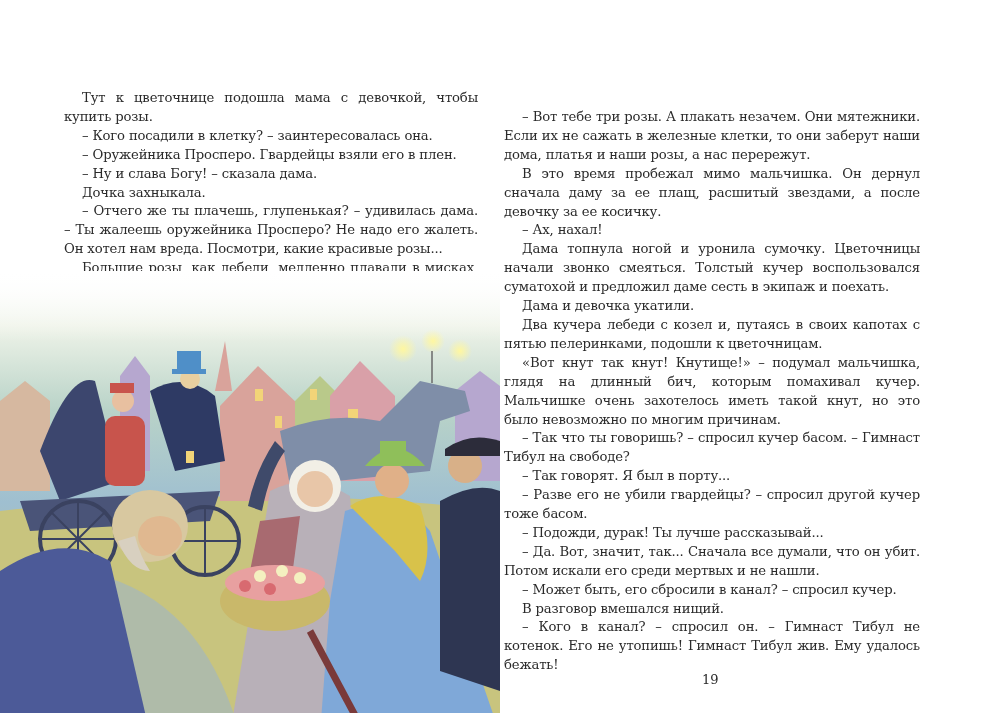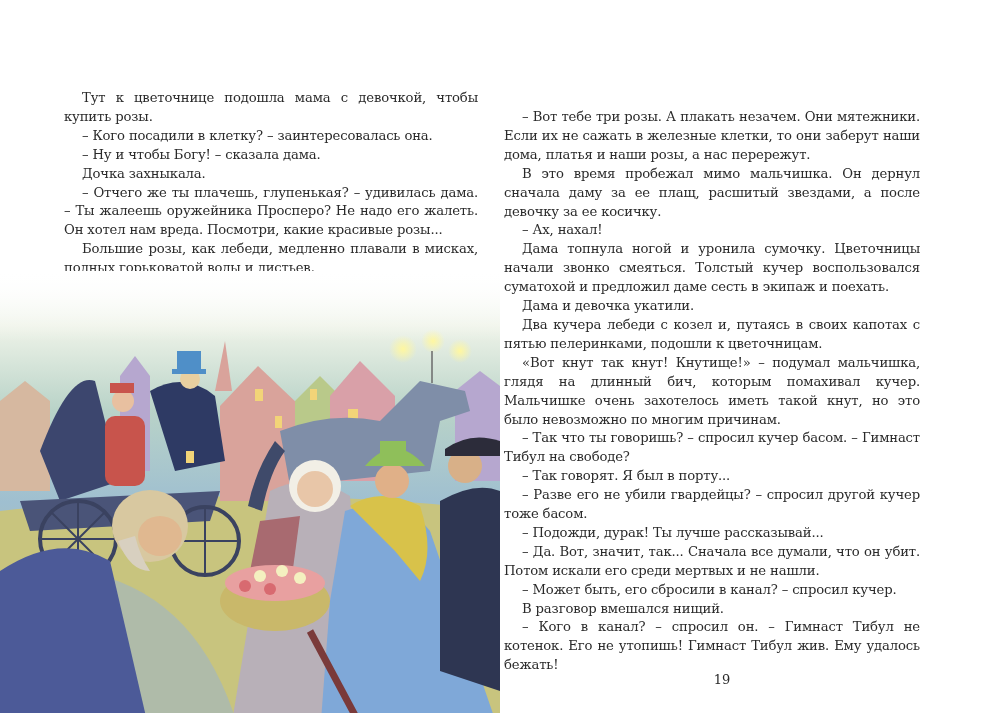--- a/index.html
+++ b/index.html
@@ -19,37 +19,38 @@
       letter-spacing: -0.15px;
     }
     .left-text { left: 64px; top: 68px; width: 414px; }
     .right-text { left: 31px; top: 68px; width: 416px; }
     .text-block p {
       margin: 0; text-indent: 18px; text-align: justify;
       text-align-last: left;
     }
     .page-number {
       position: absolute; left: 229px; top: 632px; width: 40px;
-      text-align: center; font-size: 13px;
+      font-size: 13px;
     }
     
     .illustration {
       position: absolute; left: 0; top: 250px; width: 500px; height: 463px;
       overflow: hidden;
     }
     .illustration svg { display: block; }
   </style>
 </head>
 <body>
 
 <div class="page page-left">
   <div class="text-block left-text">
     <p>Тут к цветочнице подошла мама с девочкой, чтобы купить розы.</p>
     <p>– Кого посадили в клетку? – заинтересовалась она.</p>
-    <p>– Ну и чтобы Богу! – сказала дама.</p>
+    <p>– Оружейника Просперо. Гвардейцы взяли его в плен.</p>
+    <p>– Ну и слава Богу! – сказала дама.</p>
     <p>Дочка захныкала.</p>
     <p>– Отчего же ты плачешь, глупенькая? – удивилась дама. – Ты жалеешь оружейника Просперо? Не надо его жалеть. Он хотел нам вреда. Посмотри, какие красивые розы...</p>
     <p>Большие розы, как лебеди, медленно плавали в мисках, полных горьковатой воды и листьев.</p>
   </div>
 
   <div class="illustration" title="Watercolor street scene: a horse-drawn carriage with a coachman in a top hat, a man in a red suit, a flower seller with a basket of roses, a lady in a blue dress with a fur collar, an old bearded beggar, and houses with evening lamps in the background">
     <svg width="500" height="463" viewBox="0 0 500 463" xmlns="http://www.w3.org/2000/svg">
       <defs>
         <linearGradient id="sky" x1="0" y1="0" x2="0" y2="1">
           <stop offset="0" stop-color="#ffffff"></stop>

